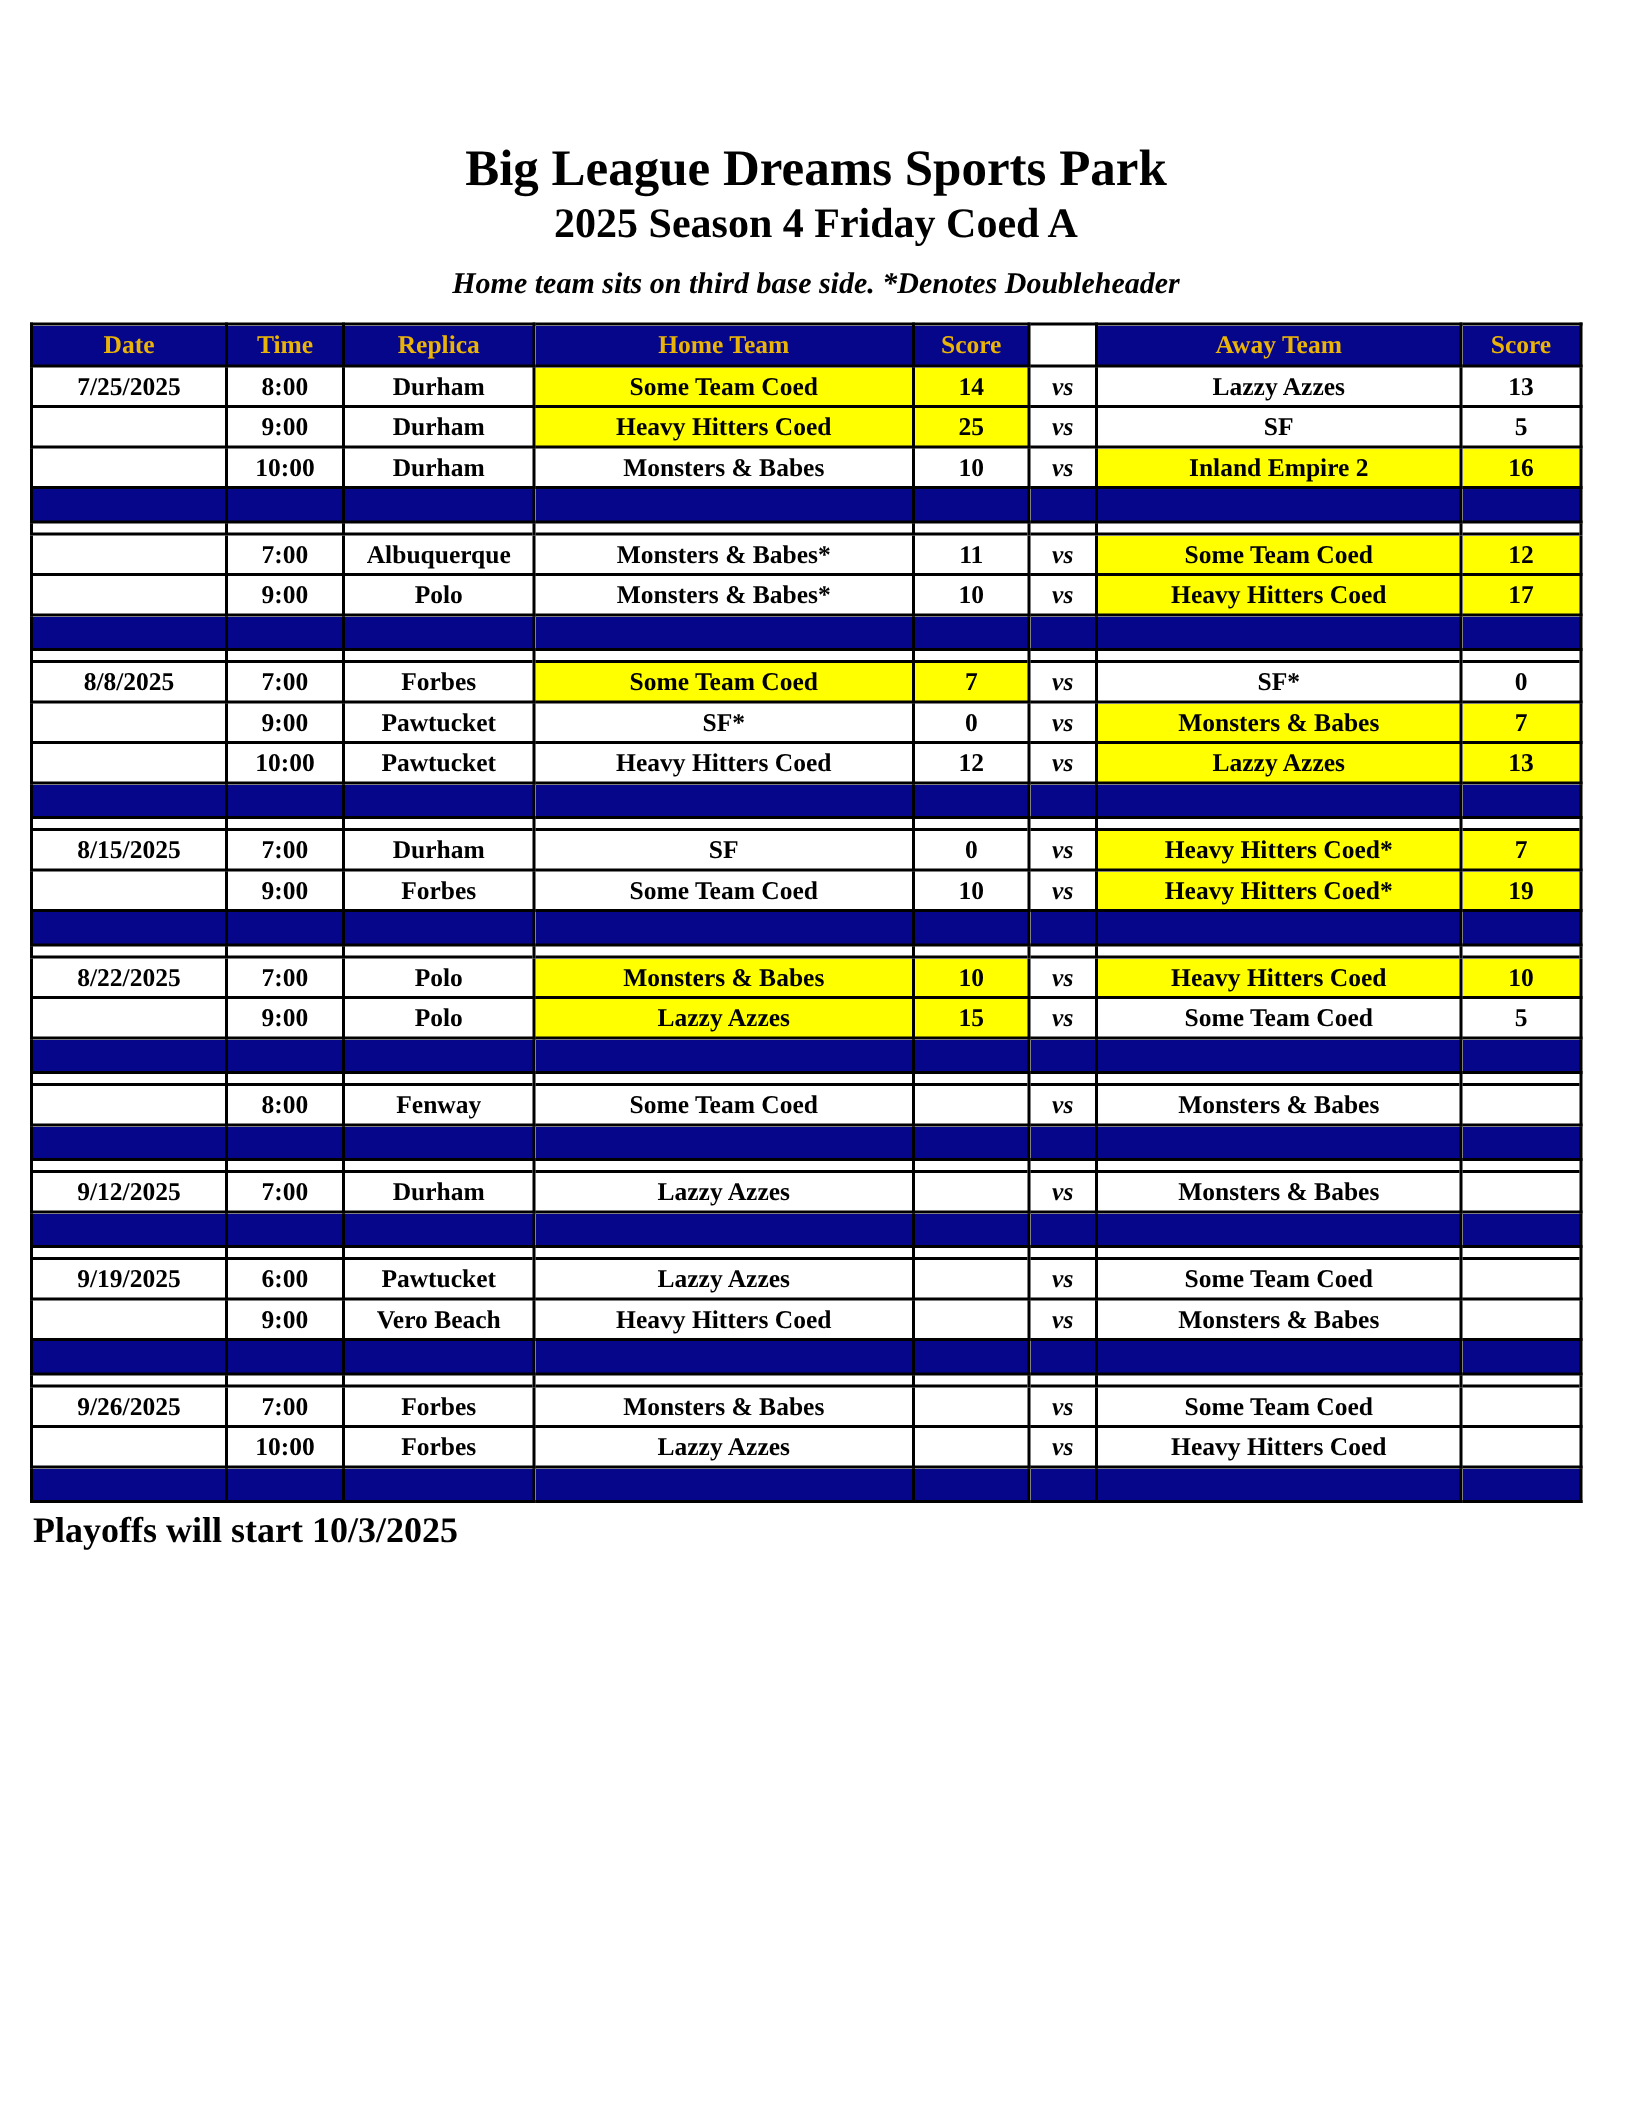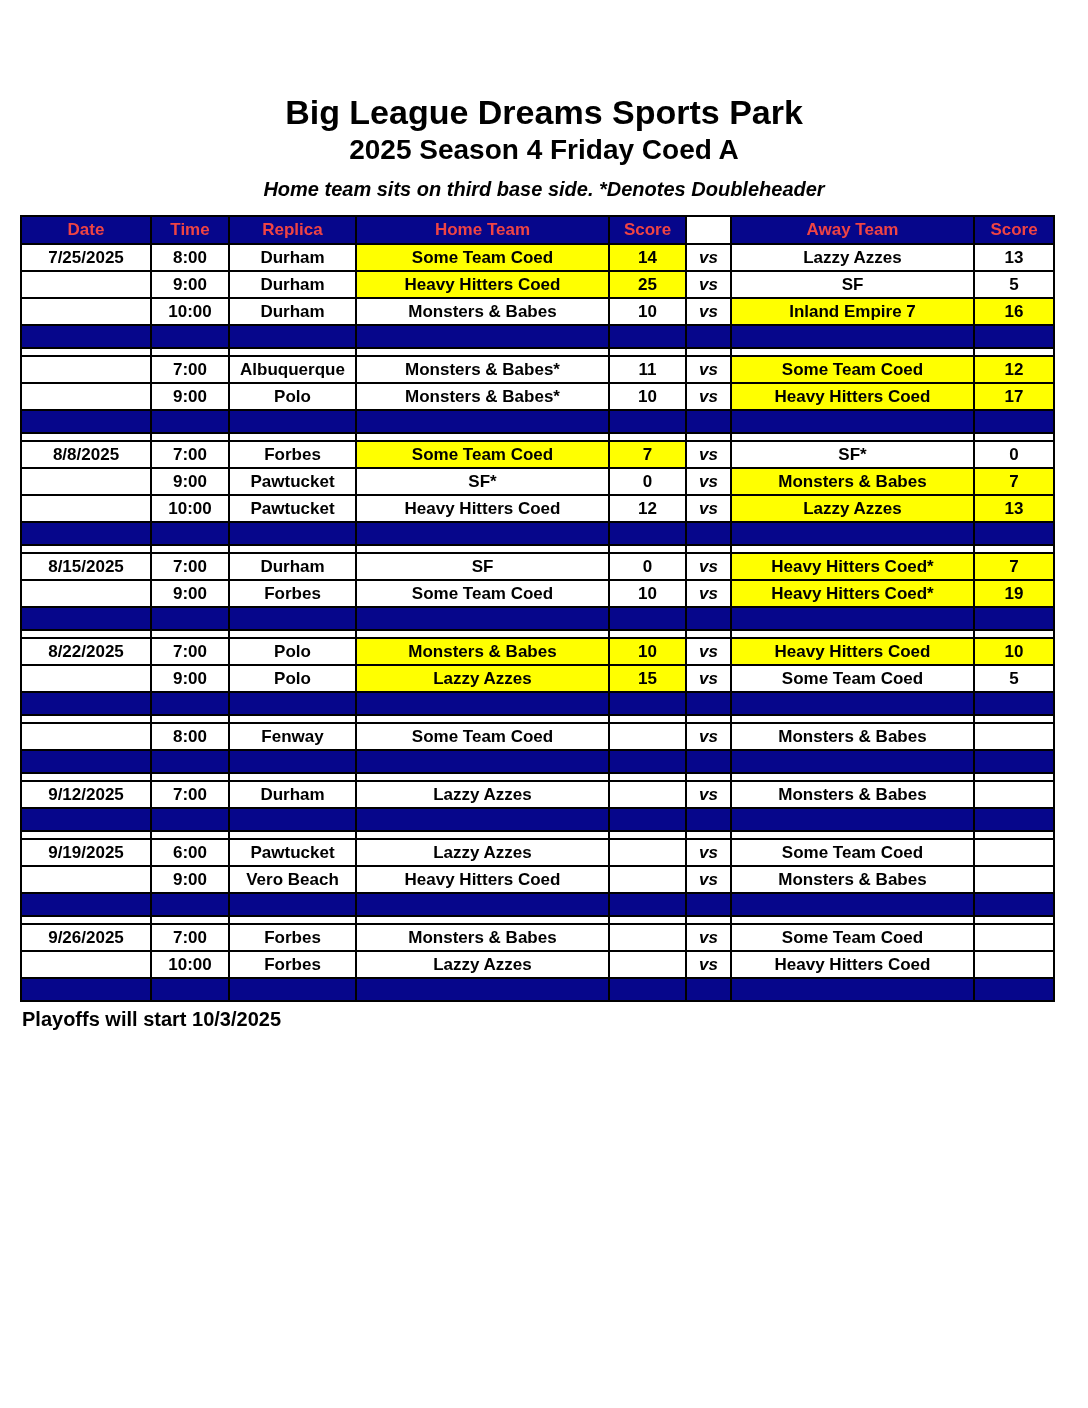--- a/index.html
+++ b/index.html
@@ -6,21 +6,21 @@
     --navy:#06068B;
     --yellow:#FFFF00;
     --border:#000000;
   }
   html,body{margin:0;padding:0;background:#ffffff;}
   .page{
     position:relative;
     width:1088px;
     height:1408px;
     background:#ffffff;
-    font-family:Liberation Sans, sans-serif;
+    font-family:Liberation Serif, serif;
     color:#000;
     overflow:hidden;
   }
   .headings{padding-top:94px;text-align:center;}
   .title{
     font-size:34px;
     font-weight:bold;
     line-height:1.1;
   }
   .subtitle{
@@ -46,21 +46,21 @@
     text-align:center;
     vertical-align:middle;
     font-weight:bold;
     font-size:17px;
     height:25px;
     overflow:hidden;
     white-space:nowrap;
   }
   table.sched thead th{
     background:var(--navy);
-    color:#ef4444;
+    color:#eab308;
     height:26px;
   }
   table.sched thead th.vs-head{
     background:#ffffff;
   }
   td.vs{
     font-style:italic;
     font-size:15px;
     margin-top:10px;
   }
@@ -71,21 +71,21 @@
     background:var(--navy);
     height:21px;
   }
   tr.gap td{
     border-top:none;
     border-bottom:none;
     background:#ffffff;
     height:6px;
   }
   .footer{
-    font-size:20px;
+    font-size:24px;
     font-weight:bold;
     margin:6px 5px 0 22px;
   }
   
   col.c-date{width:130px;}
   col.c-time{width:78px;}
   col.c-replica{width:127px;}
   col.c-home{width:253px;}
   col.c-score1{width:77px;}
   col.c-vs{width:45px;}
@@ -146,21 +146,21 @@
           <td>SF</td>
           <td>5</td>
         </tr>
         <tr>
           <td></td>
           <td>10:00</td>
           <td>Durham</td>
           <td>Monsters &amp; Babes</td>
           <td>10</td>
           <td class="vs">vs</td>
-          <td class="hl">Inland Empire 7</td>
+          <td class="hl">Inland Empire 2</td>
           <td class="hl">16</td>
         </tr>
         <tr class="sep">
           <td></td>
           <td></td>
           <td></td>
           <td></td>
           <td></td>
           <td></td>
           <td></td>

